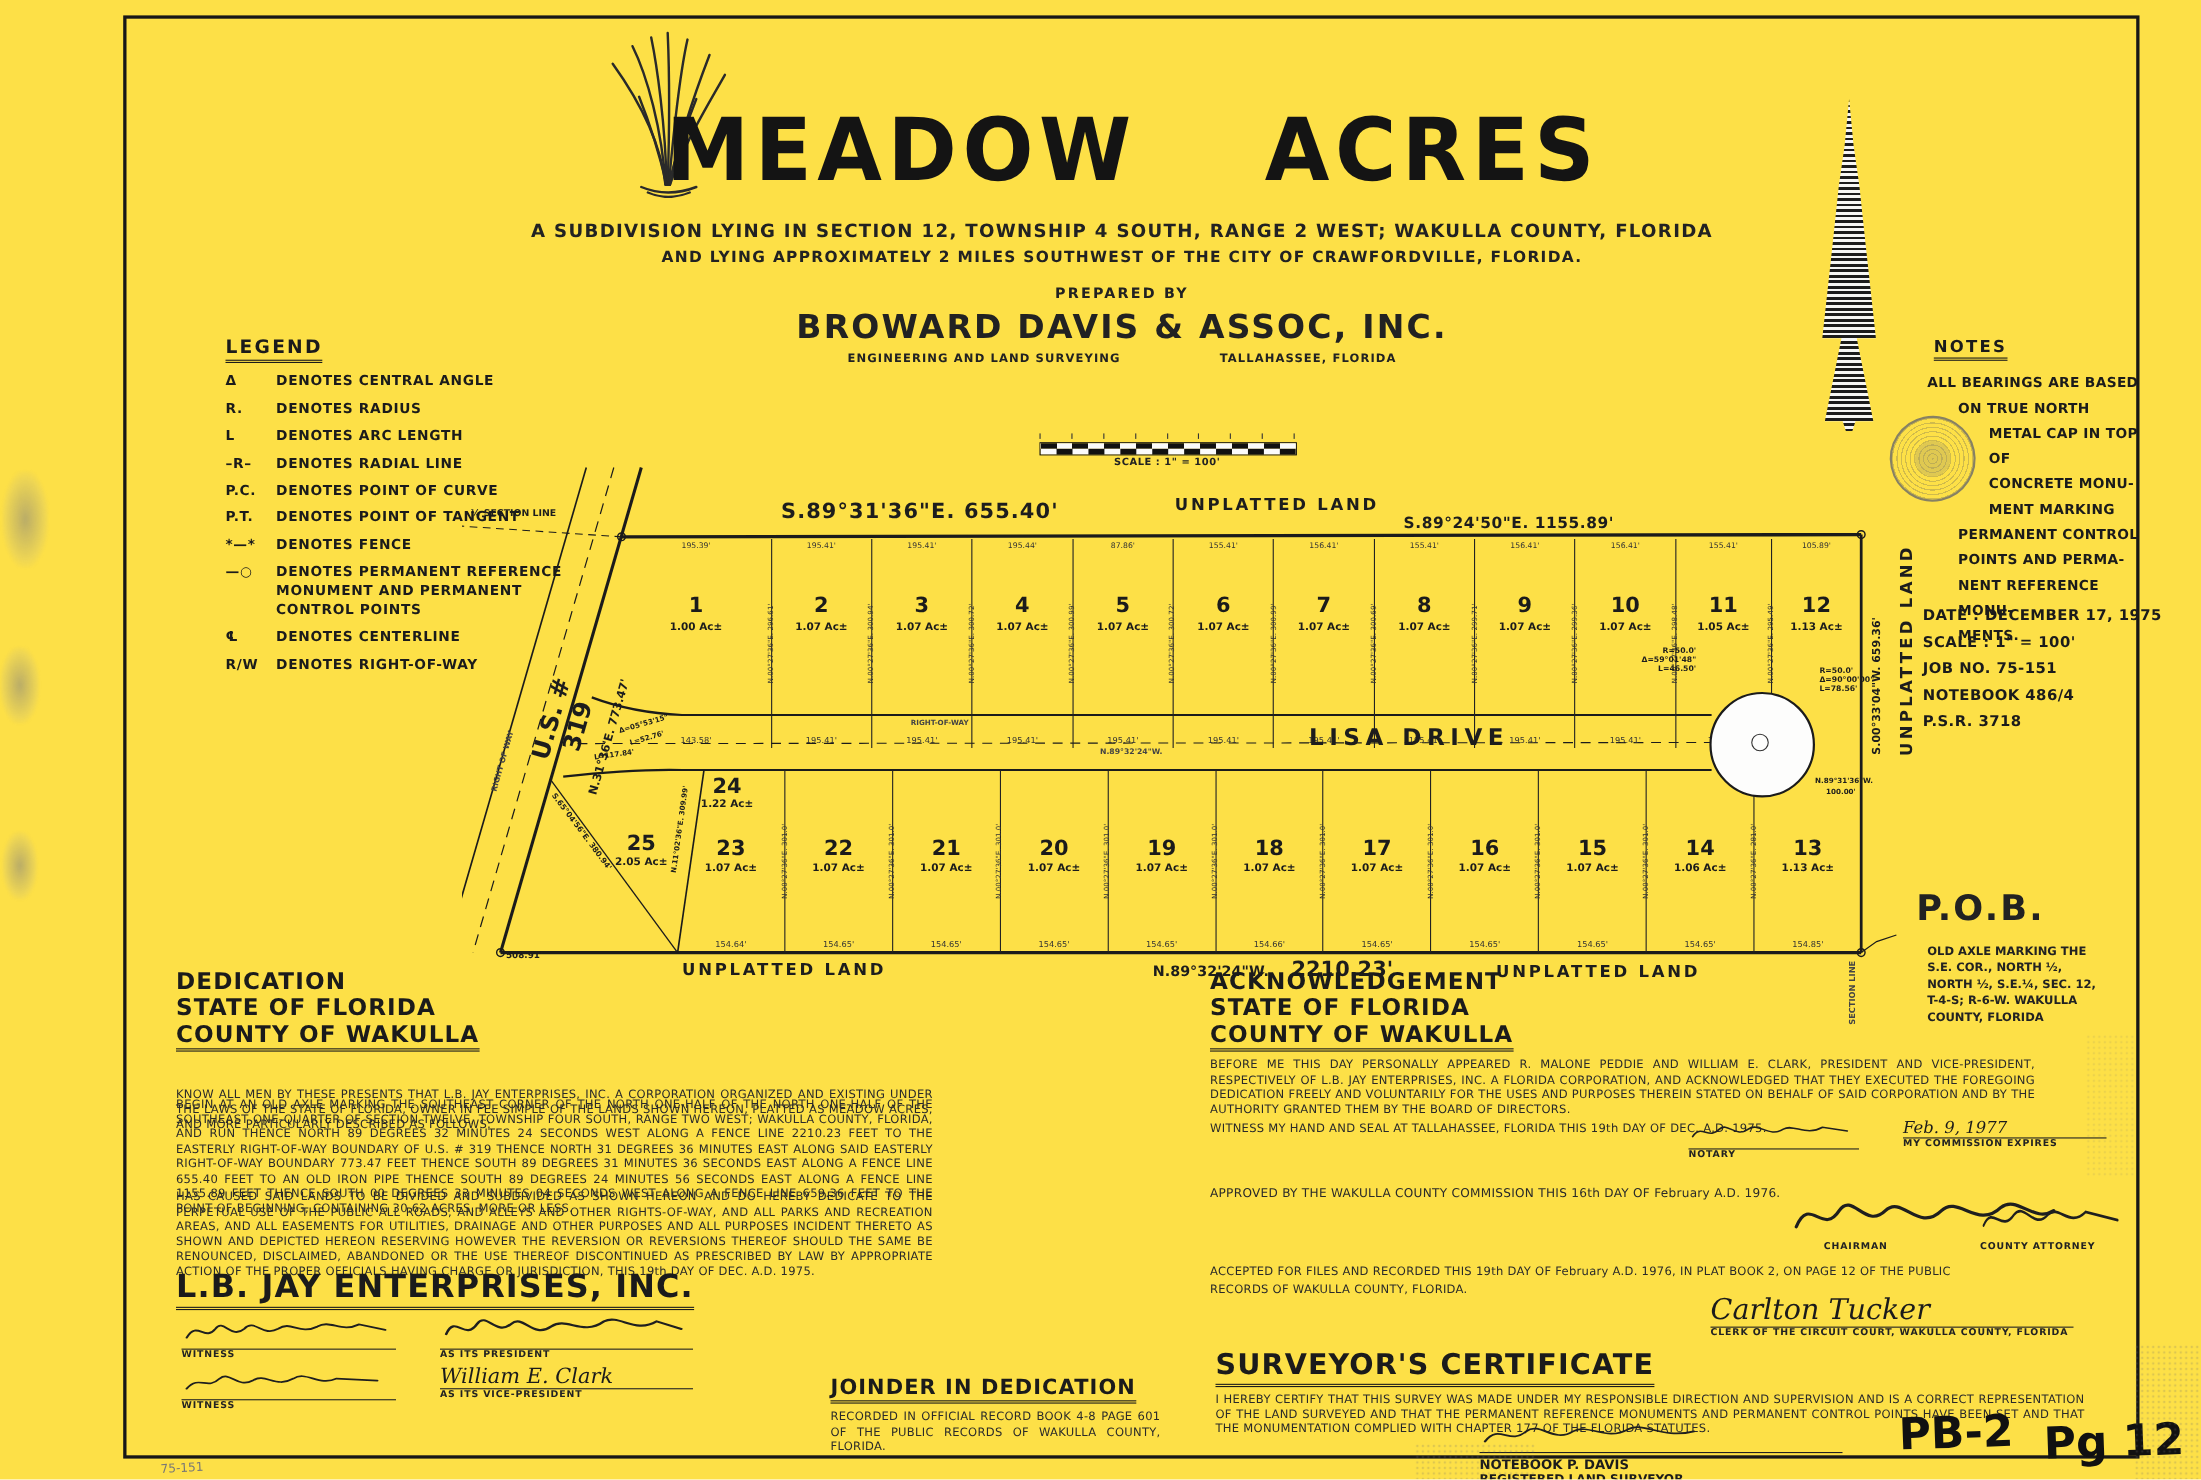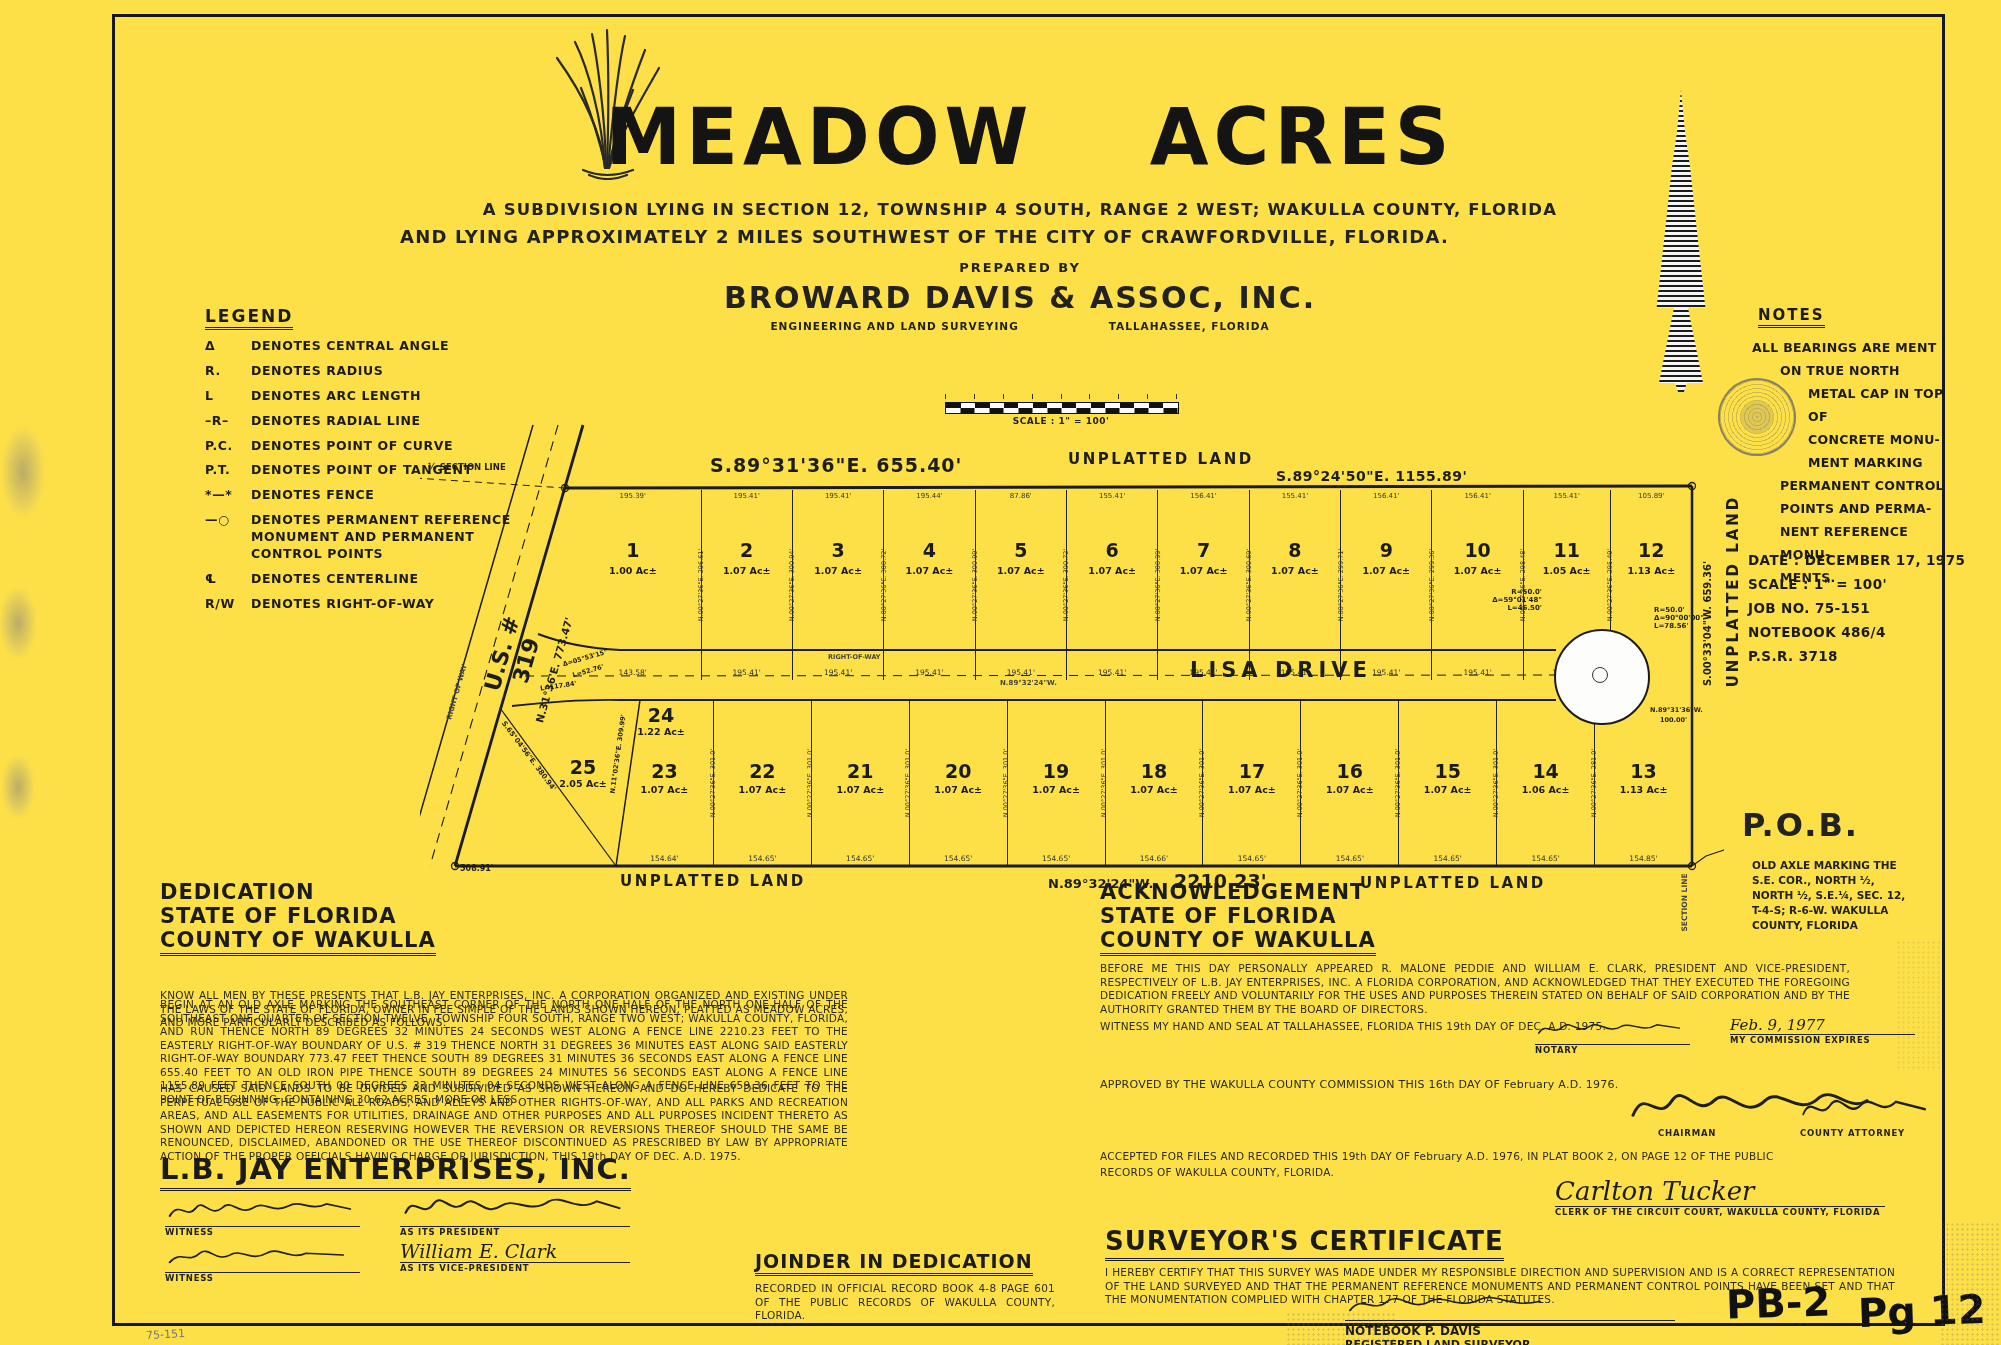--- a/index.html
+++ b/index.html
@@ -10,21 +10,21 @@
   .script{font-family:"DejaVu Serif",serif;font-style:italic;color:#1b1b1b;}
   .pre{white-space:pre-line;}
 
   
   #frame{left:112px;top:14px;width:1827px;height:1306px;border:3px solid #171717;}
 
   
   #title{left:600px;top:92px;width:860px;font-size:76px;font-weight:bold;letter-spacing:5px;
          word-spacing:85px;text-align:center;transform:scaleY(1.04);color:#141414;}
   #subtitle1{left:400px;top:200px;width:1240px;font-size:16.5px;font-weight:700;letter-spacing:1.2px;text-align:center;}
-  #subtitle2{left:400px;top:226px;width:1240px;font-size:18px;font-weight:700;letter-spacing:1.2px;}
+  #subtitle2{left:400px;top:226px;width:1240px;font-size:14px;font-weight:700;letter-spacing:1.2px;text-align:center;}
   #prepared{left:400px;top:260px;width:1240px;font-size:13px;font-weight:600;letter-spacing:2px;text-align:center;}
   #firm{left:400px;top:280px;width:1240px;font-size:30px;font-weight:bold;letter-spacing:2px;text-align:center;}
   #firmsub{left:400px;top:320px;width:1240px;display:flex;justify-content:center;gap:90px;
            font-size:10.5px;font-weight:600;letter-spacing:1px;}
 
   
   #legend{left:205px;top:306px;width:330px;}
   #legend-title{font-size:17px;font-weight:700;letter-spacing:2px;border-bottom:3px double #1b1b1b;display:inline-block;padding-bottom:1px;}
   .lg-row{display:flex;margin-top:8px;font-size:12.5px;font-weight:600;letter-spacing:.6px;line-height:1.35;}
   .lg-sym{width:46px;flex:none;font-weight:700;}
@@ -163,21 +163,21 @@
         <div class="lg-row">
           <span class="lg-sym">R/W</span>
           <span class="lg-text">DENOTES RIGHT-OF-WAY</span>
         </div>
       </div>
   </div>
 
   <div id="notes-title" class="abs">NOTES</div>
   <div id="seal" class="abs"></div>
   <div id="notes-body" class="abs">
-      <div>ALL BEARINGS ARE MENT</div>
+      <div>ALL BEARINGS ARE BASED</div>
       <div class="nt-i1">ON TRUE NORTH</div>
       <div class="nt-i2">METAL CAP IN TOP OF</div>
       <div class="nt-i2">CONCRETE MONU-</div>
       <div class="nt-i2">MENT MARKING</div>
       <div class="nt-i1">PERMANENT CONTROL</div>
       <div class="nt-i1">POINTS AND PERMA-</div>
       <div class="nt-i1">NENT REFERENCE MONU-</div>
       <div class="nt-i1">MENTS.</div>
     </div>
   <div id="notes-meta" class="abs">

